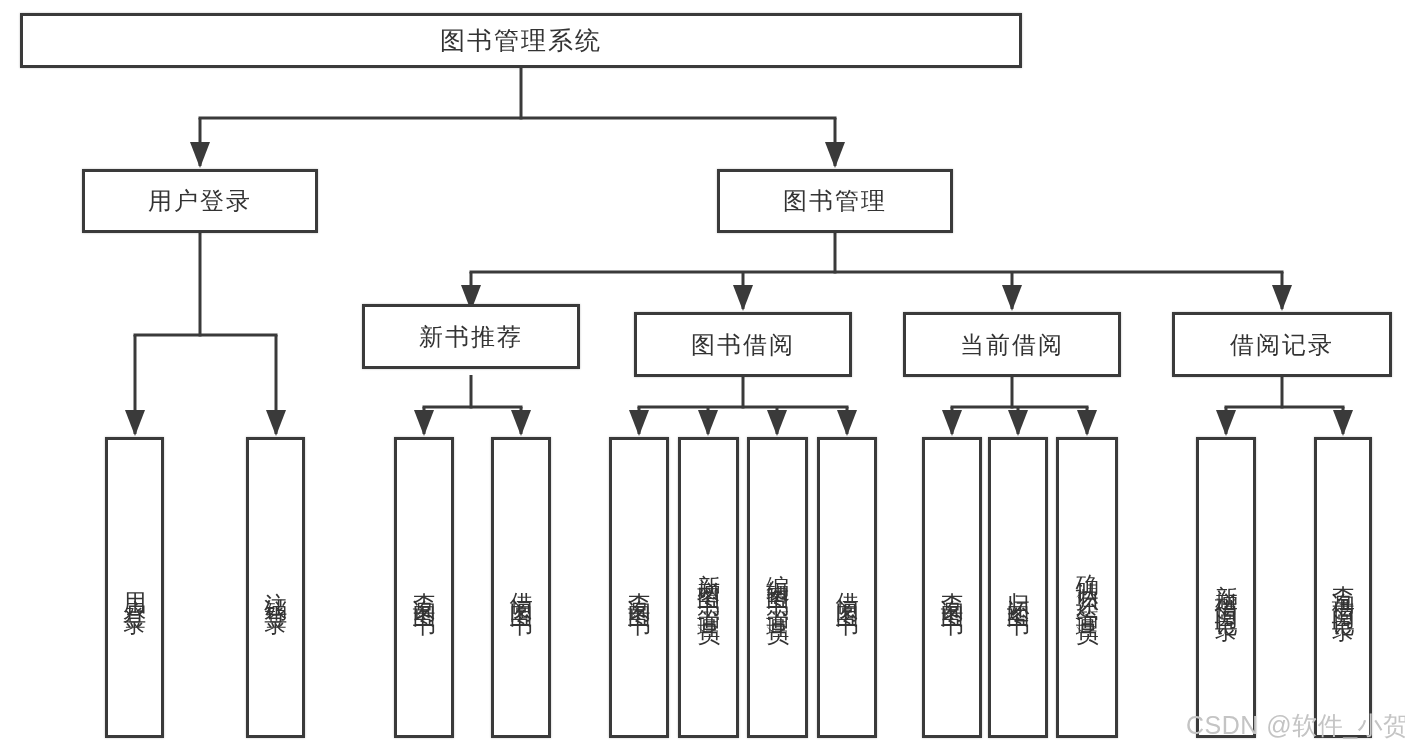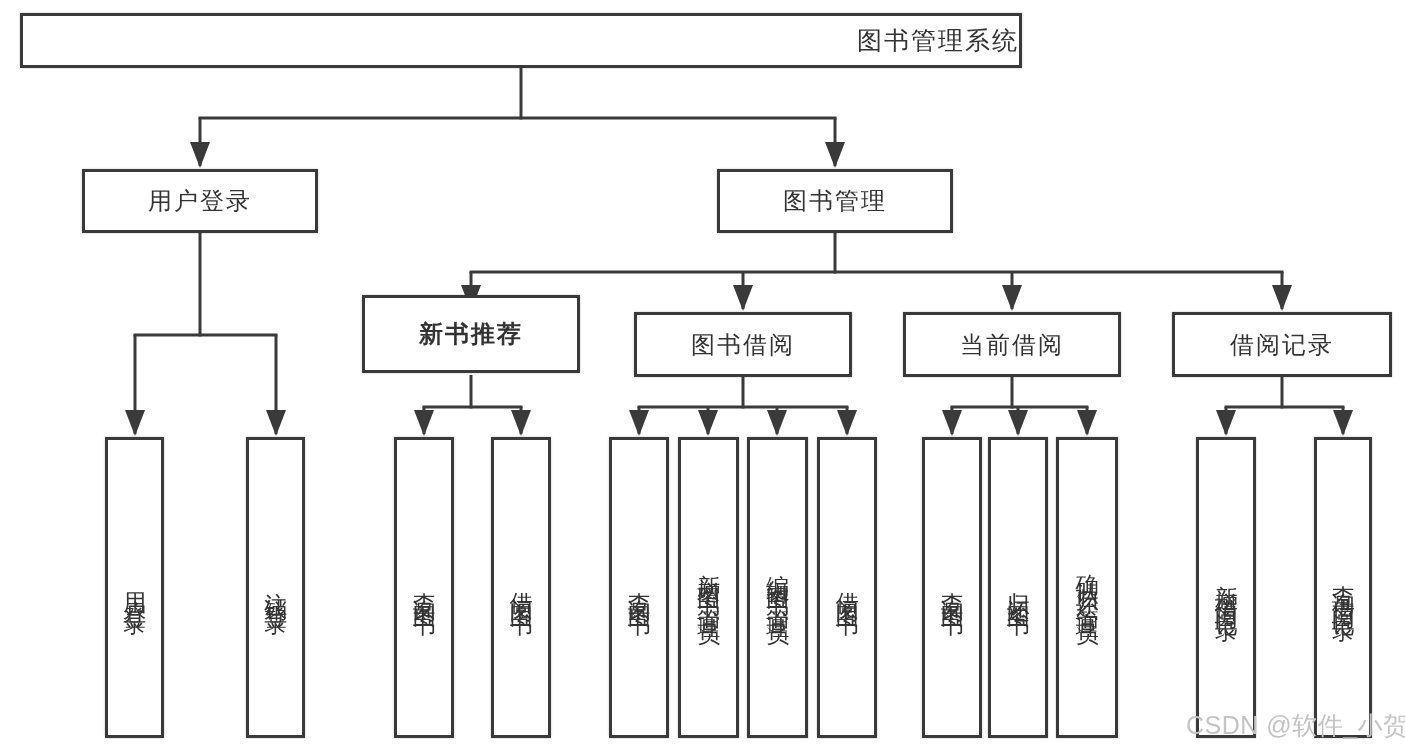--- a/index.html
+++ b/index.html
@@ -40,21 +40,21 @@
     display: flex;
     align-items: center;
     justify-content: center;
     box-shadow: 0 0 2px rgba(0,0,0,0.25);
   }
   .node.h {
     font-size: 24px;
     letter-spacing: 2px;
     white-space: nowrap;
   }
-  .node.title { font-size: 25px; justify-content: flex-end; }
+  .node.title { font-size: 25px; }
   .node.v {
     writing-mode: vertical-rl;
     text-orientation: mixed;
     font-size: 23px;
     letter-spacing: 7px;
     line-height: 1.2;
   }
   .node span { display: inline-block; }
   .watermark {
     position: absolute;
@@ -139,21 +139,21 @@
     <span>图书管理系统</span>
   </div>
 
   <div class="node h" style="left:82px; top:169px; width:236px; height:64px;">
     <span>用户登录</span>
   </div>
   <div class="node h" style="left:717px; top:169px; width:236px; height:64px;align-items:center;">
     <span>图书管理</span>
   </div>
 
-  <div class="node h" style="left:362px; top:295px; width:218px; height:78px;font-weight:bold;">
+  <div class="node h" style="left:362px; top:304px; width:218px; height:65px;">
     <span>新书推荐</span>
   </div>
   <div class="node h" style="left:634px; top:312px; width:218px; height:65px;">
     <span>图书借阅</span>
   </div>
   <div class="node h" style="left:1172px; top:312px; width:220px; height:65px;">
     <span>借阅记录</span>
   </div>
   <div class="node h" style="left:903px; top:312px; width:218px; height:65px;">
     <span>当前借阅</span>

